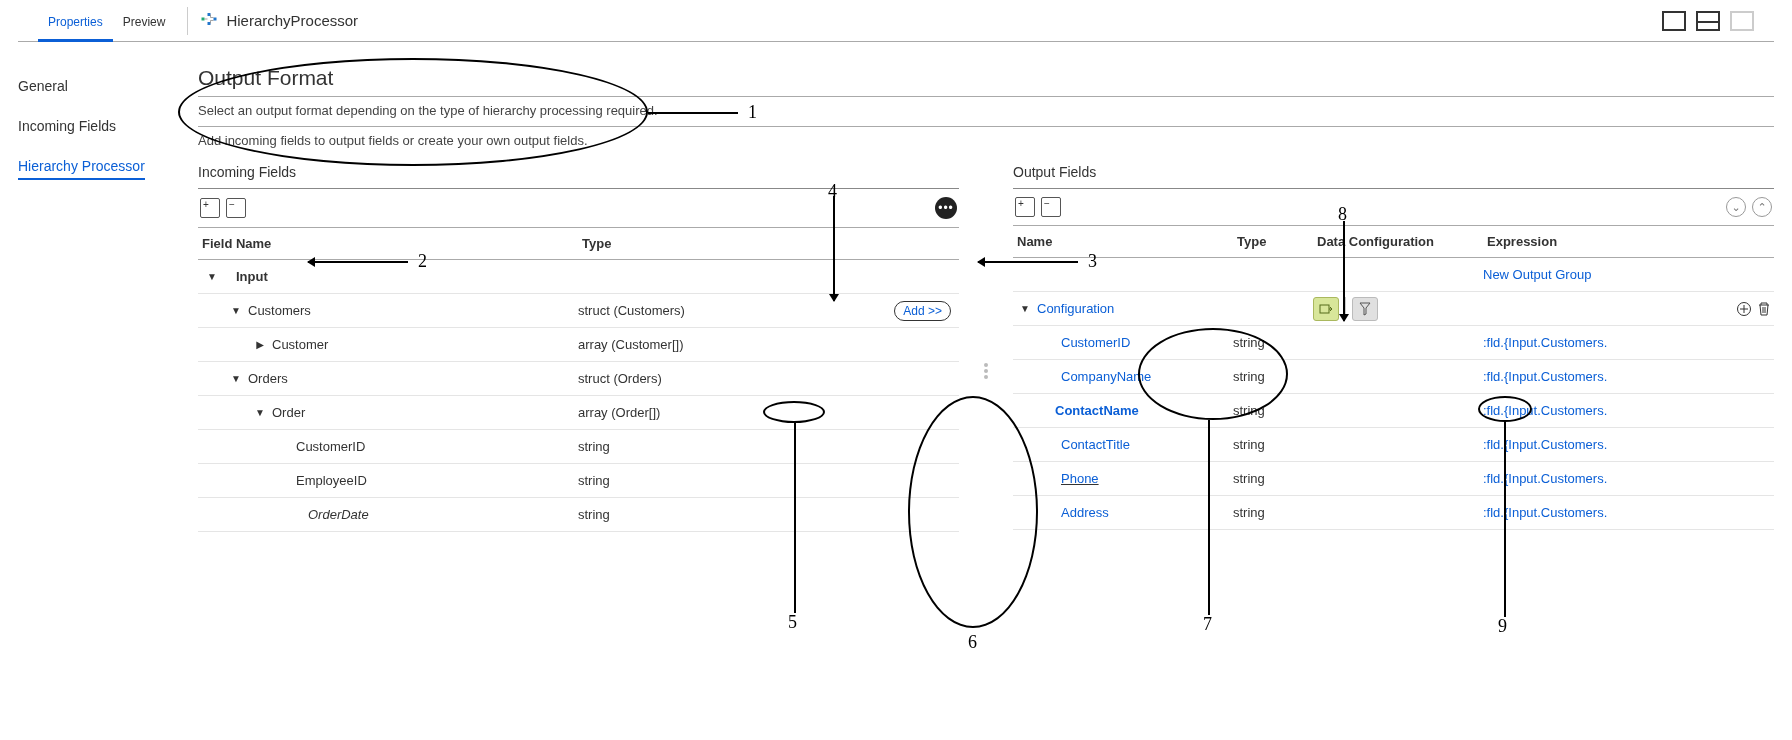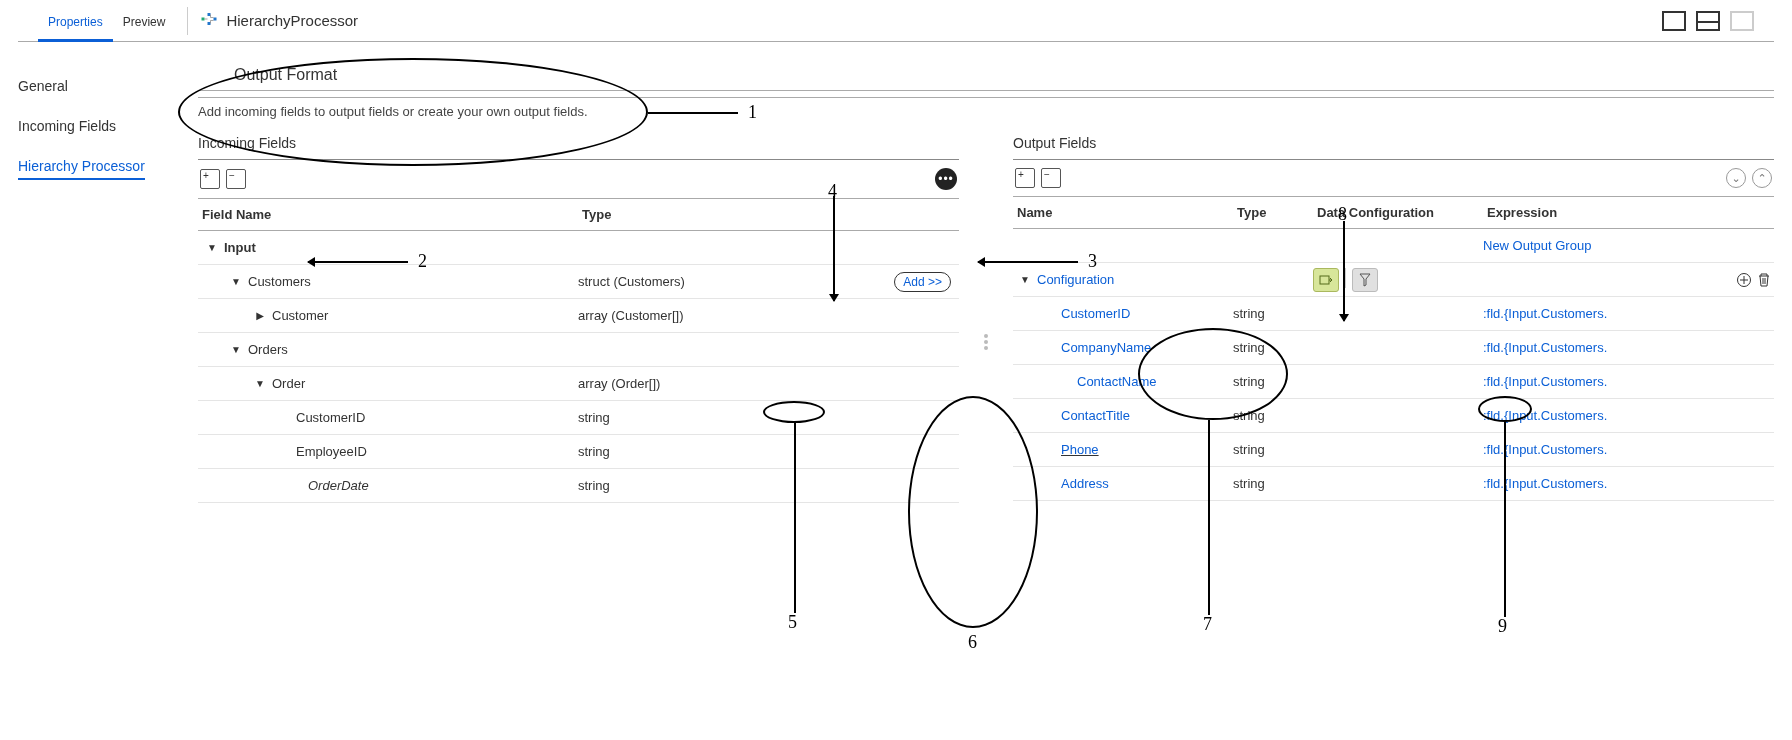--- a/index.html
+++ b/index.html
@@ -93,23 +93,22 @@
     border-bottom: 2px solid #0B5FD6;
     padding-bottom: 4px;
     display: inline-block;
   }
   .content {
     flex: 1;
     padding-left: 10px;
     position: relative;
   }
   .section-title {
-    font-size: 16px;
+    font-size: 21px;
     margin-bottom: 6px;
-    margin-left: 36px;
   }
   .section-sub {
     font-size: 13px;
     color: #444;
     margin-bottom: 8px;
   }
   .format-row {
     display: flex;
     align-items: center;
     gap: 14px;
@@ -337,20 +336,21 @@
   <div class="sidebar">
     <div class="side-item">General</div>
     <div class="side-item">Incoming Fields</div>
     <div><span class="side-item active">Hierarchy Processor</span></div>
   </div>
 
   <div class="content">
 
     <div class="section-title">Output Format</div>
     <div style="border-bottom:1px solid #aaa;margin-bottom:6px;"></div>
+    <div class="section-sub">Select an output format depending on the type of hierarchy processing required.</div>
 
     <div style="border-bottom:1px solid #aaa;margin-bottom:6px;"></div>
     <div class="section-sub">Add incoming fields to output fields or create your own output fields.</div>
 
     <div class="hp-row">
 
       <div class="panel">
         <div class="panel-title">Incoming Fields</div>
         <div class="toolbar">
           <span class="tool-icon expand"></span>
@@ -358,21 +358,21 @@
           <span class="more-dot">•••</span>
         </div>
         <div class="col-headers">
           <div style="width:380px">Field Name</div>
           <div>Type</div>
         </div>
         <div class="tree" id="incoming-tree">
             <div class="tree-row">
               <div class="tree-cell-name" style="width: 380px; padding-left: 8px;">
                 <span class="caret">▼</span>
-                <span style="margin-left: 6px; font-weight: 600;">Input</span>
+                <span style="margin-left: 18px; font-weight: 600;">Input</span>
               </div>
               <div style="flex: 1 1 0%;"></div>
             </div>
             <div class="tree-row">
               <div class="tree-cell-name" style="width: 380px; padding-left: 32px;">
                 <span class="caret">▼</span>
                 <span style="margin-left: 6px;">Customers</span>
               </div>
               <div style="flex: 1 1 0%;">struct (Customers)</div>
               <span class="add-link">Add &gt;&gt;</span>
@@ -382,20 +382,21 @@
                 <span class="caret">▶</span>
                 <span style="margin-left: 6px;">Customer</span>
               </div>
               <div style="flex: 1 1 0%;">array (Customer[])</div>
             </div>
             <div class="tree-row">
               <div class="tree-cell-name" style="width: 380px; padding-left: 32px;">
                 <span class="caret">▼</span>
                 <span style="margin-left: 6px;">Orders</span>
               </div>
+              <div style="flex: 1 1 0%;">struct (Orders)</div>
             </div>
             <div class="tree-row">
               <div class="tree-cell-name" style="width: 380px; padding-left: 56px;">
                 <span class="caret">▼</span>
                 <span style="margin-left: 6px;">Order</span>
               </div>
               <div style="flex: 1 1 0%;">array (Order[])</div>
             </div>
             <div class="tree-row">
               <div class="tree-cell-name" style="width: 380px; padding-left: 80px;">
@@ -498,21 +499,21 @@
                   <span class="caret"></span>
                   <span class="link" style="margin-left: 6px;">CompanyName</span>
                 </div>
                 <div style="width: 80px;">string</div>
                 <div style="width: 170px; display: flex; gap: 6px;"></div>
                 <div class="link" style="flex: 1 1 0%;">:fld.{Input.Customers.</div>
               </div>
               <div class="tree-row">
                 <div style="width: 220px; display: flex; align-items: center; padding-left: 30px;">
                   <span class="caret"></span>
-                  <span class="link" style="margin-left: 22px;">ContactName</span>
+                  <span class="link" style="margin-left: 0; font-weight: bold;">ContactName</span>
                 </div>
                 <div style="width: 80px;">string</div>
                 <div style="width: 170px; display: flex; gap: 6px;"></div>
                 <div class="link" style="flex: 1 1 0%;">:fld.{Input.Customers.</div>
               </div>
               <div class="tree-row">
                 <div style="width: 220px; display: flex; align-items: center; padding-left: 30px;">
                   <span class="caret"></span>
                   <span class="link" style="margin-left: 6px; text-align: right;">ContactTitle</span>
                 </div>

